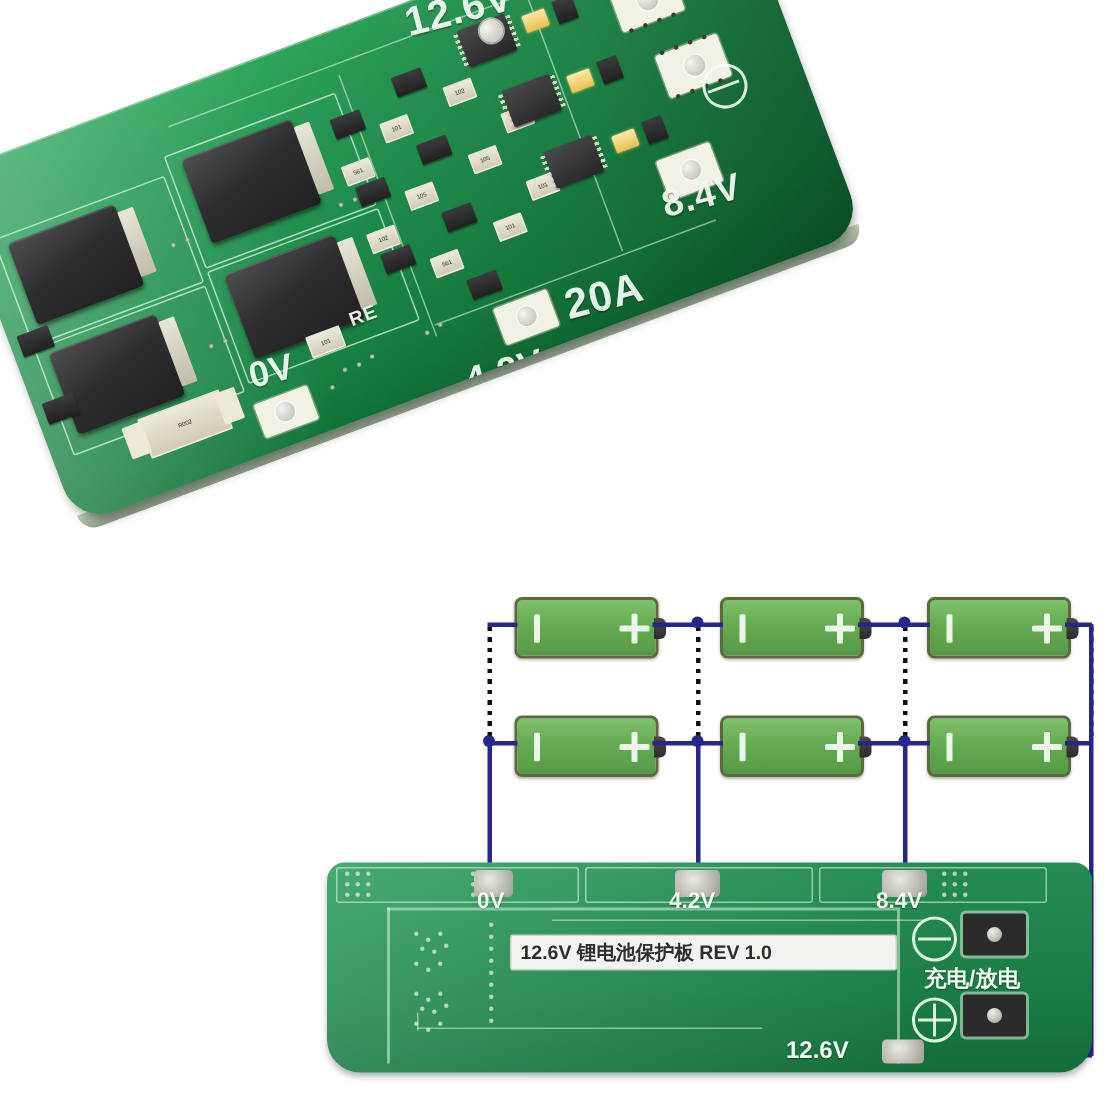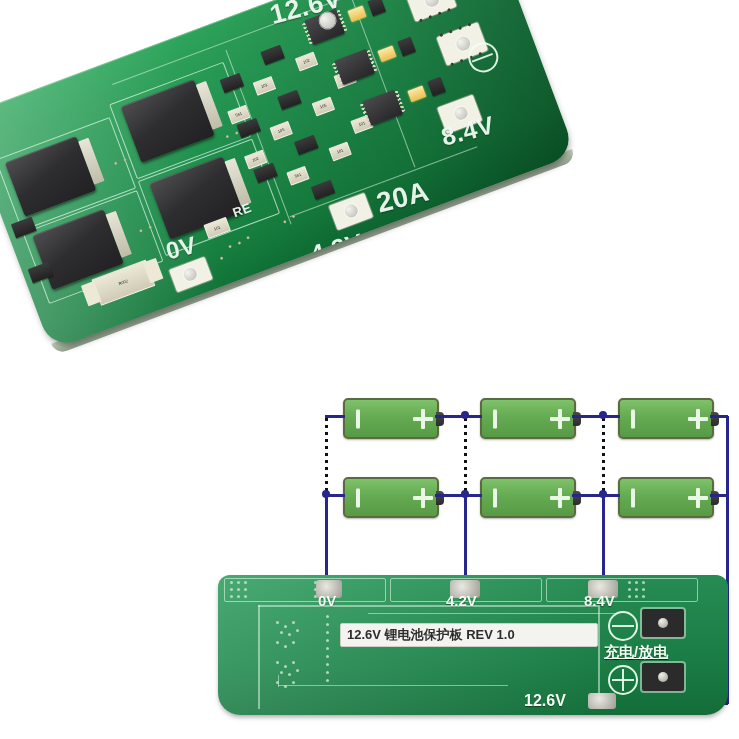--- a/index.html
+++ b/index.html
@@ -408,21 +408,21 @@
     </div>
 
 
     <div class="sym" style="left:390px;top:36px;width:26px;height:26px;border-color:rgba(240,255,242,.92);">
       <i style="top:50%;left:2px;height:2.5px;width:22px;margin-top:-1.2px;"></i>
     </div>
     <div class="sym" style="left:390px;top:90px;width:26px;height:26px;border-color:rgba(240,255,242,.92);">
       <i style="left:50%;top:2px;width:2.5px;height:22px;margin-left:-1.2px;"></i>
       <i style="top:50%;left:2px;height:2.5px;width:22px;margin-top:-1.2px;"></i>
     </div>
-    <div class="btxt" style="left:386px;top:68px;font-size:15px;text-decoration:underline;">充电/放电</div>
+    <div class="btxt" style="left:398px;top:68px;font-size:15px;">充电/放电</div>
 
     <div class="connpad" style="left:424px;top:34px;width:42px;height:28px;">
       <span class="dot"></span>
     </div>
     <div class="connpad" style="left:424px;top:88px;width:42px;height:28px;">
       <span class="dot"></span>
     </div>
 
     <div class="btxt" style="left:306px;top:117px;font-size:16px;">12.6V</div>
     <div class="tinpad" style="left:370px;top:118px;width:28px;height:16px;"></div>

